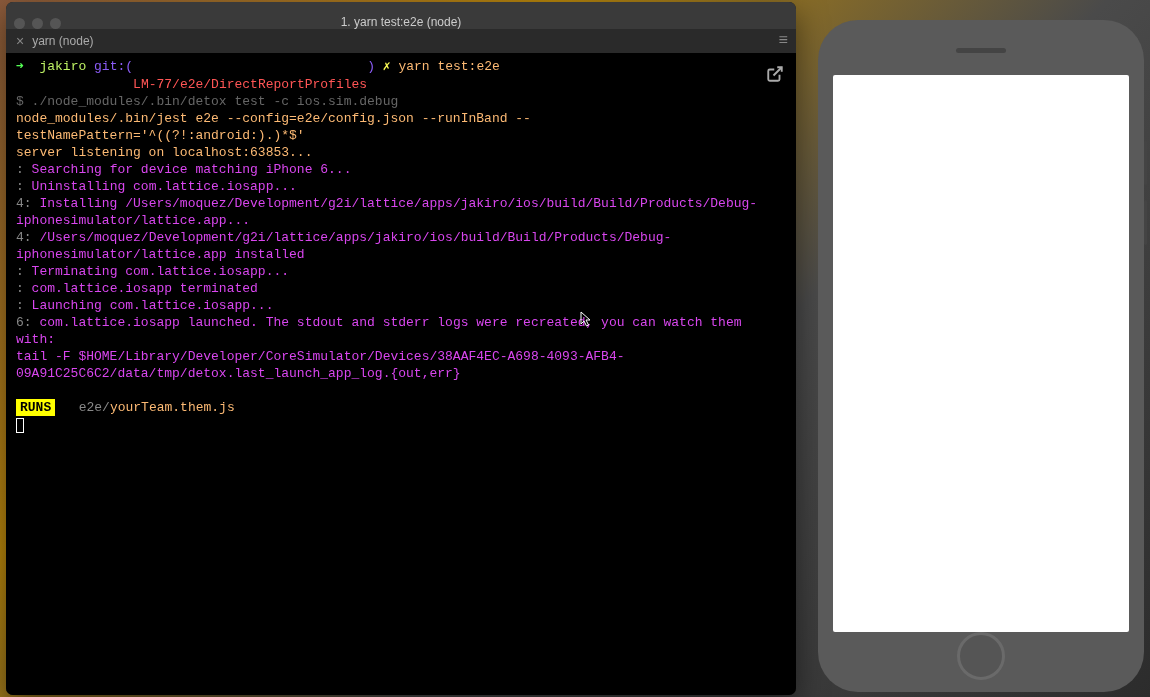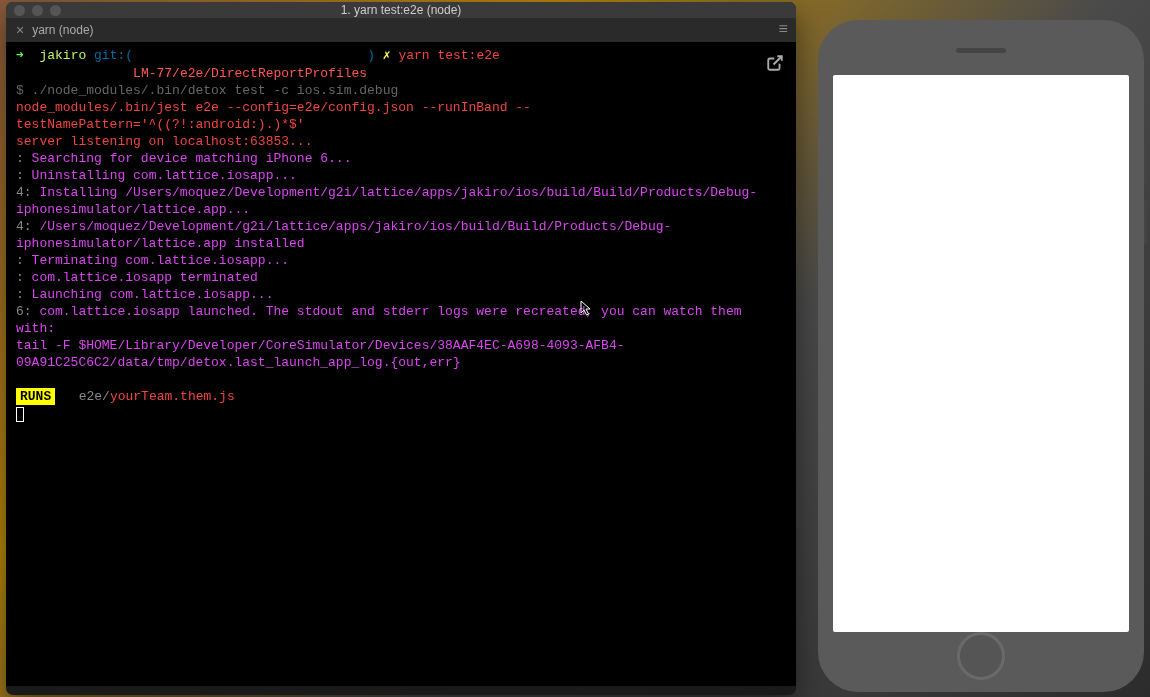--- a/index.html
+++ b/index.html
@@ -21,24 +21,24 @@
       top: 2px;
       left: 6px;
       width: 790px;
       height: 693px;
       background: #1a1a1a;
       border-radius: 7px;
       overflow: hidden;
       box-shadow: 0 10px 30px rgba(0,0,0,0.5);
     }
     .title-bar {
-      height: 16px;
+      height: 27px;
       background: #3a3a3a;
       display: flex;
-      align-items: center;
+      align-items: flex-end;
       padding: 0 8px;
       position: relative;
     }
     .traffic-lights {
       display: flex;
       gap: 7px;
     }
     .traffic-light {
       width: 11px;
       height: 11px;
@@ -96,24 +96,24 @@
       color: #888;
       font-size: 18px;
       cursor: pointer;
     }
     .prompt-line {
       display: flex;
       flex-wrap: wrap;
     }
     .arrow { color: #5f5; }
     .cyan { color: #bef264; }
-    .blue { color: #0369a1; }
+    .blue { color: #8b5cf6; }
     .red { color: #f55; margin-top: 18px; }
     .yellow { color: #ff5; }
-    .white { color: #ef4444; }
+    .white { color: #fdba74; }
     .gray { color: #888; }
     .dim { color: #666; }
     .magenta { color: #d946ef; }
     .badge-runs {
       background: #ff0;
       color: #000;
       padding: 1px 4px;
       font-weight: bold;
     }
     .cursor-block {

